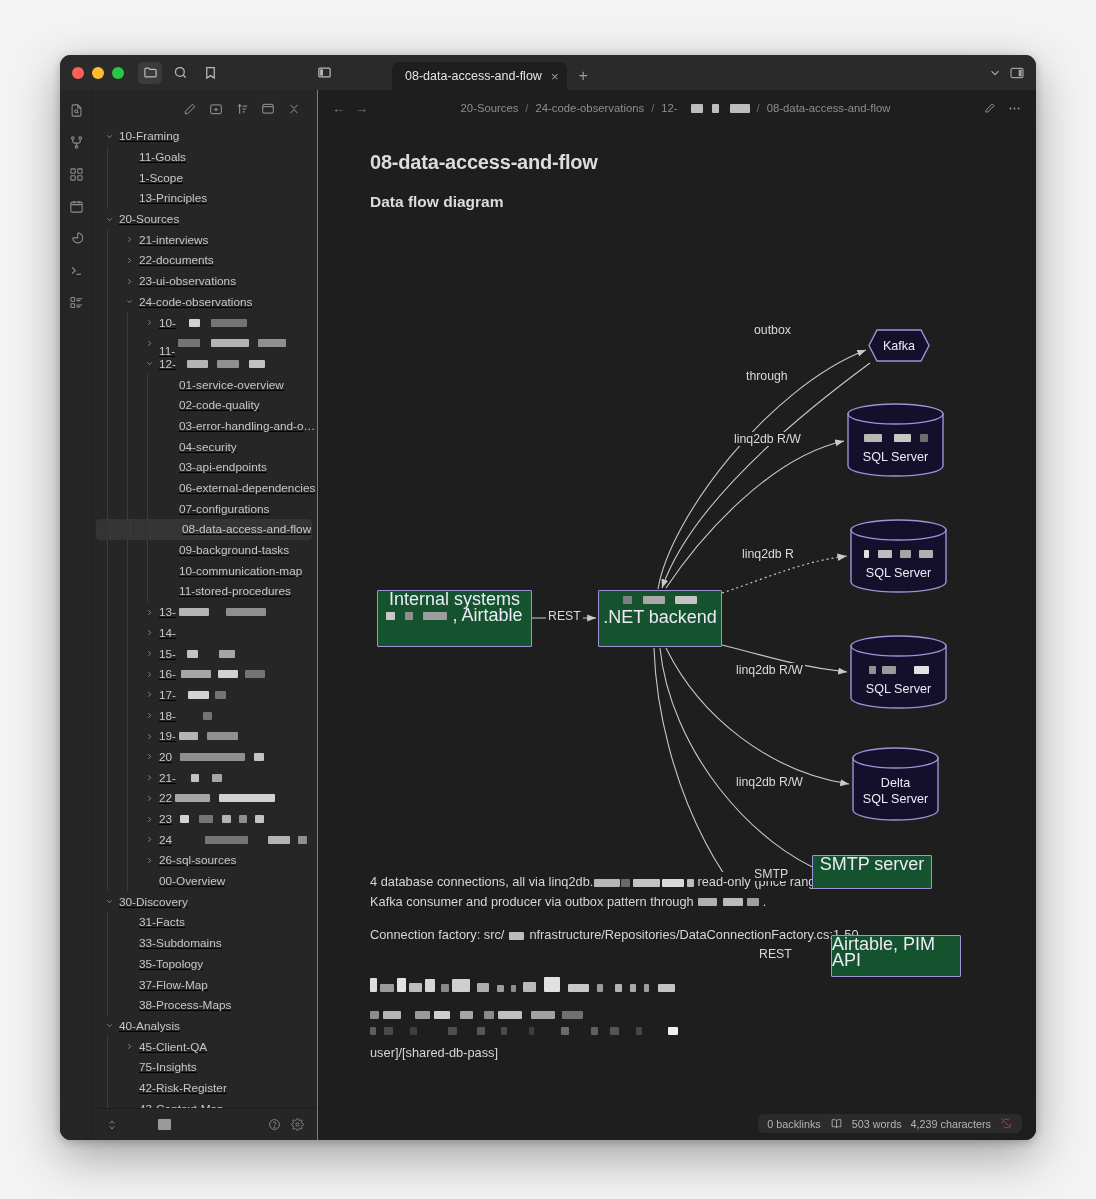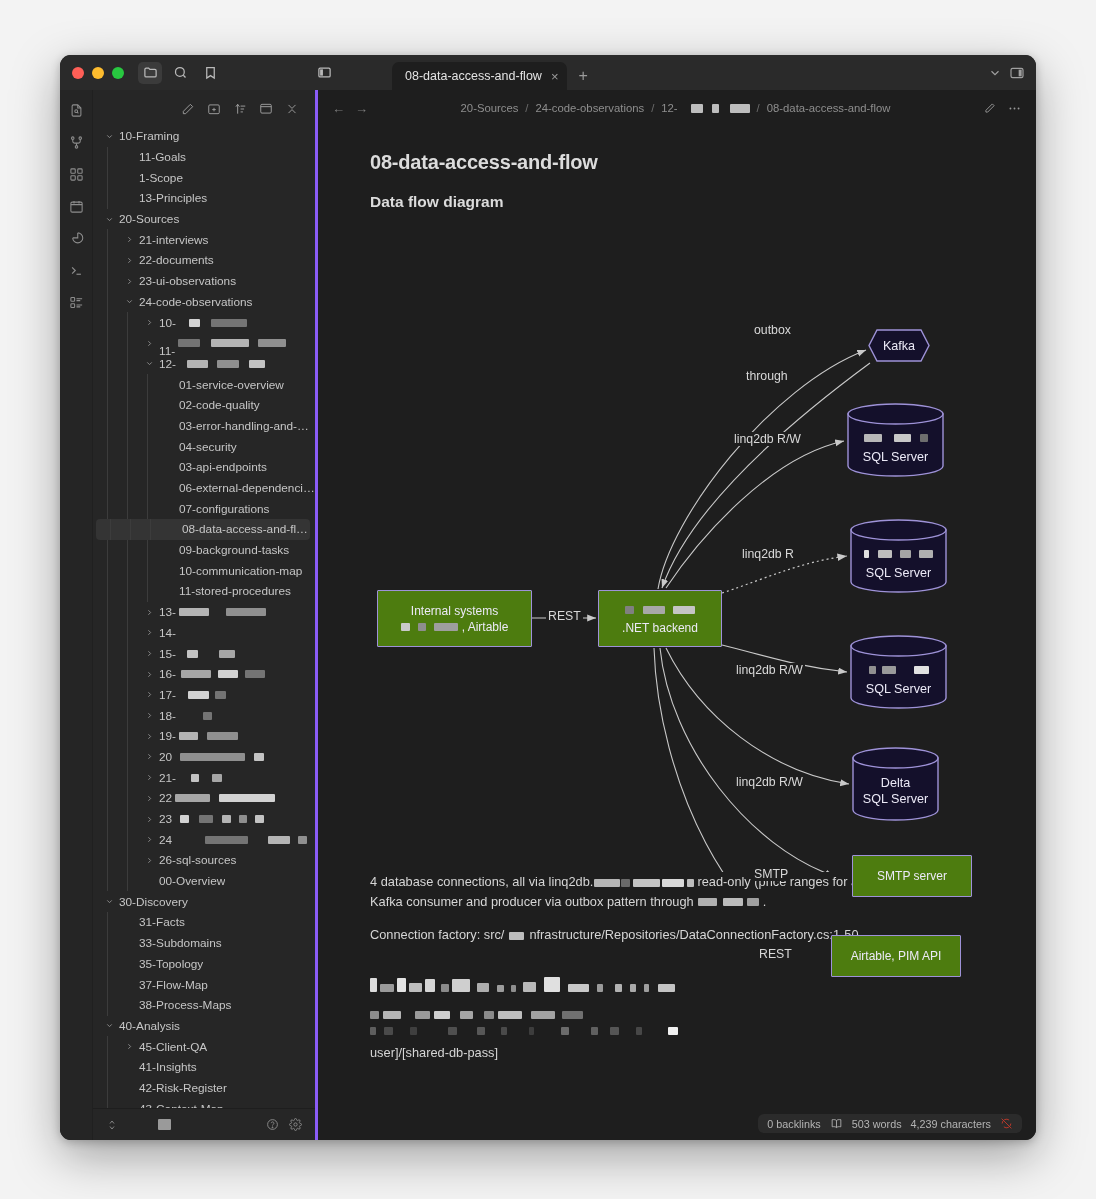--- a/index.html
+++ b/index.html
@@ -66,21 +66,22 @@
     width: 33px; background: #252525;
     display: flex; flex-direction: column; align-items: center;
     padding-top: 13px; gap: 17px;
     border-right: 1px solid #202020;
   }
   #rail .ic { color: #8d8d8d; display: flex; }
   
   #sidebar {
     width: 225px; background: #262626;
     display: flex; flex-direction: column; min-height: 0;
-    border-right: 3px solid #8b5cf6;
+    border-right: 1px solid #8b5cf6;
+    text-decoration: underline;
   }
   #sb-toolbar {
     height: 27px; display: flex; align-items: center;
     justify-content: flex-end; gap: 12px; padding: 0 16px 0 0;
     margin-top: 5px;
   }
   #sb-toolbar .ic { color: #9a9a9a; display: flex; }
   #tree {
     flex: 1; overflow: hidden; padding-top: 4px;
     font-size: 11.8px; color: #c6c6c6;
@@ -117,24 +118,24 @@
     color: #dcdcdc; position: relative;
   }
   h1.t { font-size: 20px; font-weight: bold; margin: 14px 0 0 0; letter-spacing: -.2px; }
   h2.t { font-size: 17px; font-weight: bold; margin: 19px 0 0 0; }
   h3.t { font-size: 15.5px; font-weight: bold; margin: 19px 0 0 0; }
   #diagram { position: relative; height: 655px; margin-top: 6px; }
   .para { font-size: 12.8px; line-height: 19.6px; color: #d6d6d6; }
   .para-gap { height: 14px; }
   
   .node {
-    position: absolute; background: #4d7c0f;
+    position: absolute; background: #14532d;
     border: 1.4px solid #9e92d8; color: #eceaf7;
     display: flex; flex-direction: column; align-items: center;
-    justify-content: center; font-size: 12px; line-height: 16px;
+    justify-content: flex-start; font-size: 18px; line-height: 16px;
   }
   .node.rect { border-radius: 1px; }
   .hexnode {
     position: absolute; display: flex; align-items: center; justify-content: center;
     color: #eceaf7; font-size: 12.6px;
   }
   .cyl { position: absolute; display: flex; align-items: center; justify-content: center; }
   .cyl .cyl-text {
     position: relative; z-index: 2; color: #eceaf7; font-size: 12.6px;
     text-align: center; line-height: 16px; width: 100%;
@@ -737,21 +738,21 @@
               <svg width="9" height="9" viewBox="0 0 24 24" fill="none" stroke="currentColor" stroke-width="2.6">
                 <path d="M9 6l6 6-6 6"></path>
               </svg>
             </span>
             <span class="rlabel" style="margin-left: 4px;">45-Client-QA</span>
           </div>
           <div class="row">
             <span class="guide" style="left: 14px;"></span>
             <span style="width: 30px; flex: 0 0 auto;"></span>
             <span class="chev"></span>
-            <span class="rlabel" style="margin-left: 4px;">41-Insights</span>
+            <span class="rlabel" style="margin-left: 4px;">75-Insights</span>
           </div>
           <div class="row">
             <span class="guide" style="left: 14px;"></span>
             <span style="width: 30px; flex: 0 0 auto;"></span>
             <span class="chev"></span>
             <span class="rlabel" style="margin-left: 4px;">42-Risk-Register</span>
           </div>
           <div class="row">
             <span class="guide" style="left: 14px;"></span>
             <span style="width: 30px; flex: 0 0 auto;"></span>
@@ -933,21 +934,21 @@
             <svg width="89" height="74" style="position:absolute;left:0;top:0;">
               <path d="M2,11 L2,63 A42.5,10 0 0 0 87,63 L87,11 Z" fill="#14102b" stroke="#9e92d8" stroke-width="1.4"></path>
               <ellipse cx="44.5" cy="11" rx="42.5" ry="10" fill="#14102b" stroke="#9e92d8" stroke-width="1.4"></ellipse>
             </svg>
             <div class="cyl-text" style="padding-top:13px;">
               <div>Delta</div>
               <div>SQL Server</div>
             </div>
           </div>
 
-          <div class="node rect" style="left:482px; top:638px; width:120px; height:42px;">
+          <div class="node rect" style="left:442px; top:638px; width:120px; height:34px;">
             <span>SMTP server</span>
           </div>
 
           <div class="node rect" style="left:461px; top:718px; width:130px; height:42px;">
             <span>Airtable, PIM API</span>
           </div>
         </div>
 
         <div class="para">
           <span>4 database connections, all via linq2db.</span><span class="blk" style="width:26px;background:#b5b5b5;margin:0 1px;"></span><span class="blk" style="width:9px;background:#6a6a6a;"></span><span class="blk" style="width:27px;background:#c4c4c4;margin-left:3px;"></span><span class="blk" style="width:22px;background:#d8d8d8;margin-left:2px;"></span><span class="blk" style="width:7px;background:#bdbdbd;margin:0 3px;"></span><span>read-only (price ranges for analytics).</span>

